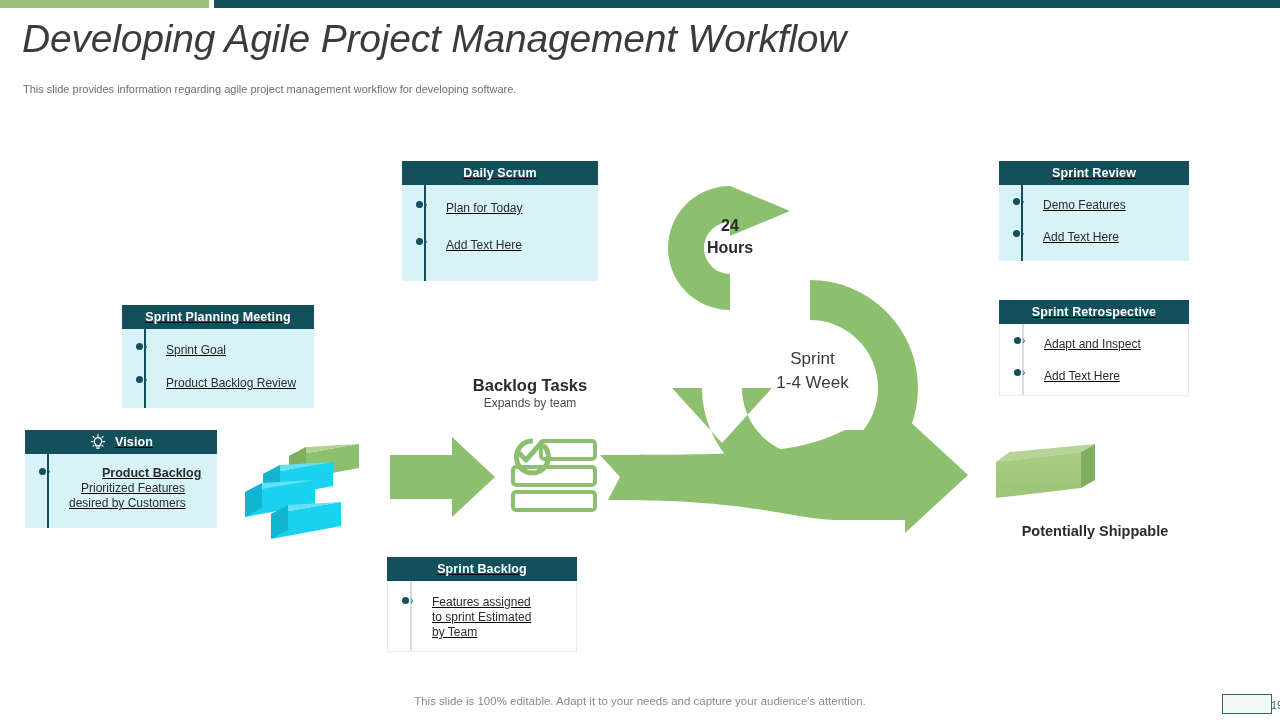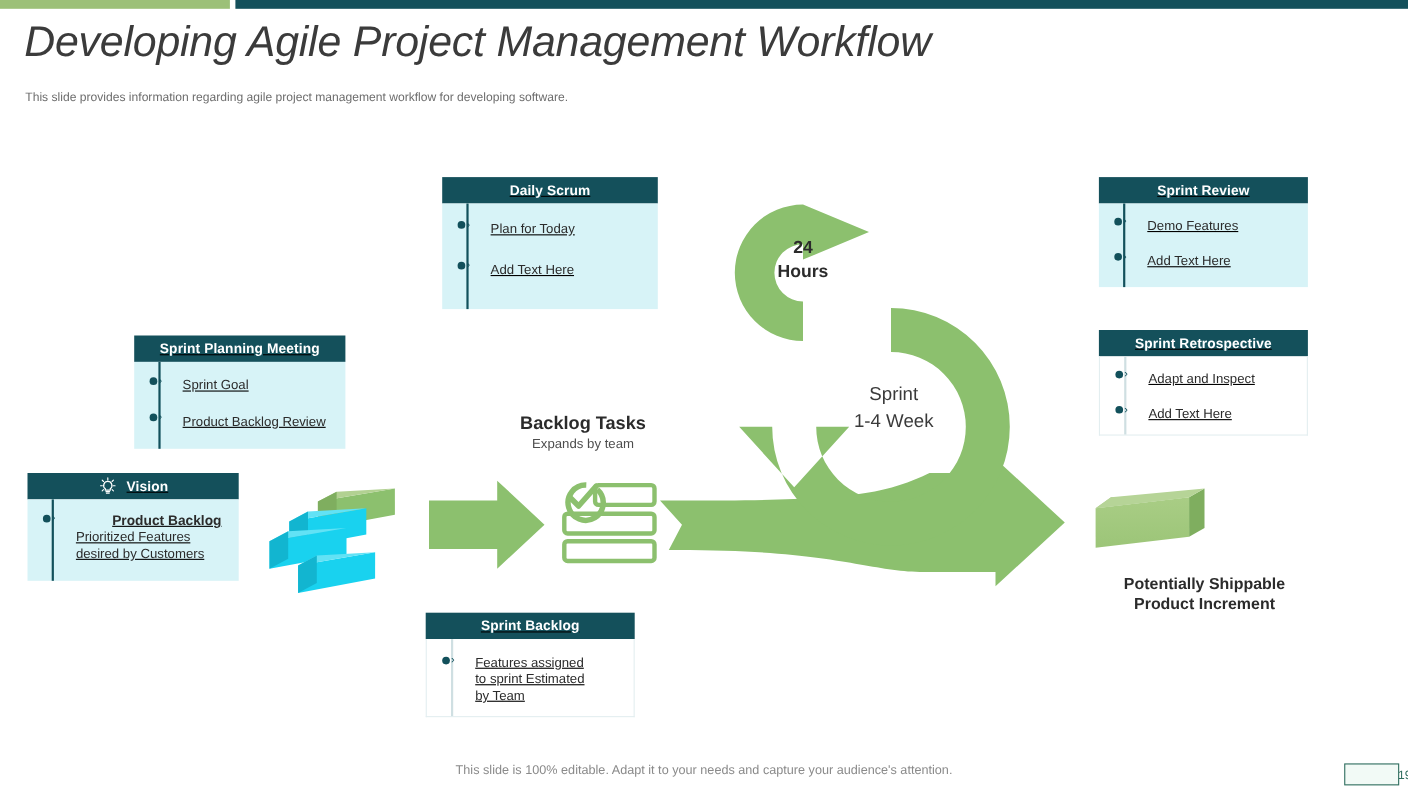--- a/index.html
+++ b/index.html
@@ -277,21 +277,20 @@
     <div>Hours</div>
   </div>
 
   <div class="lbl lbl-sprint">
     <div>Sprint</div>
     <div>1-4 Week</div>
   </div>
 
   <div class="lbl lbl-increment">
     <div>Potentially Shippable</div>
-    <div>Product Increment</div>
   </div>
 
   <div class="card" style="left:402px; top:161px; width:196px;">
     <div class="card-header">
       <div class="hdr-inner">
           <span>Daily Scrum</span>
         </div>
     </div>
     <div class="card-body cyan" style="height:96px; padding-top:16px;">
       <div class="vline"></div>
@@ -361,21 +360,21 @@
     </div>
     <div class="card-body cyan" style="height:74px; padding-top:12px;">
       <div class="vline"></div>
       <div class="bullet-row">
         <span class="bullet-mark" style="top:2px;">
             <span class="bullet-dot"></span>
             <span class="bullet-chev">›</span>
           </span>
         <span>
           <span class="bullet-text strong" style="display:block;padding-left:33px;">Product Backlog</span>
-          <span class="bullet-text" style="display:block;">Prioritized Features</span>
+          <span class="bullet-text" style="display:block;margin-left:12px;">Prioritized Features</span>
           <span class="bullet-text" style="display:block;">desired by Customers</span>
         </span>
       </div>
     </div>
   </div>
 
   <div class="card" style="left:387px; top:557px; width:190px;">
     <div class="card-header">
       <div class="hdr-inner">
           <span>Sprint Backlog</span>

